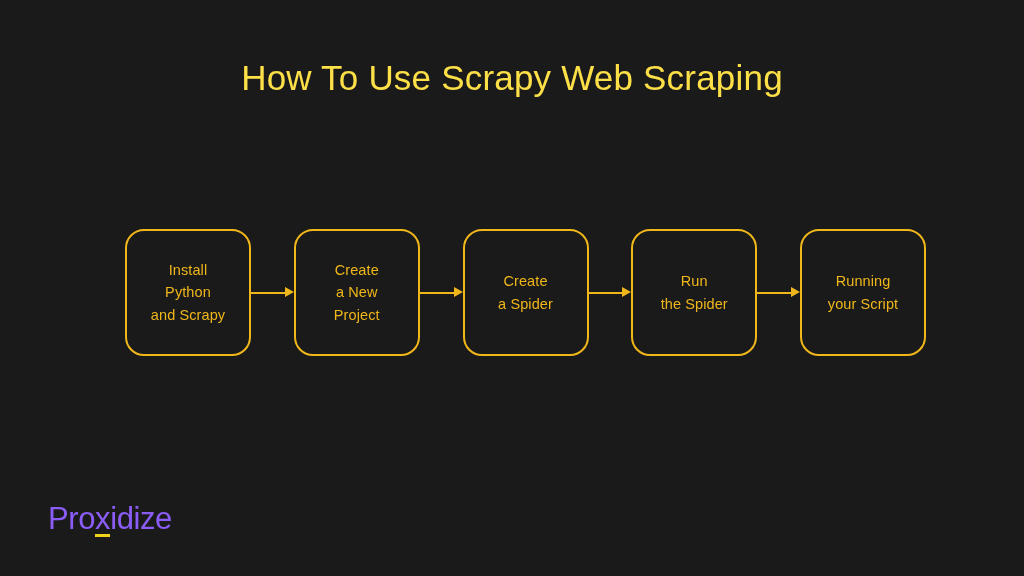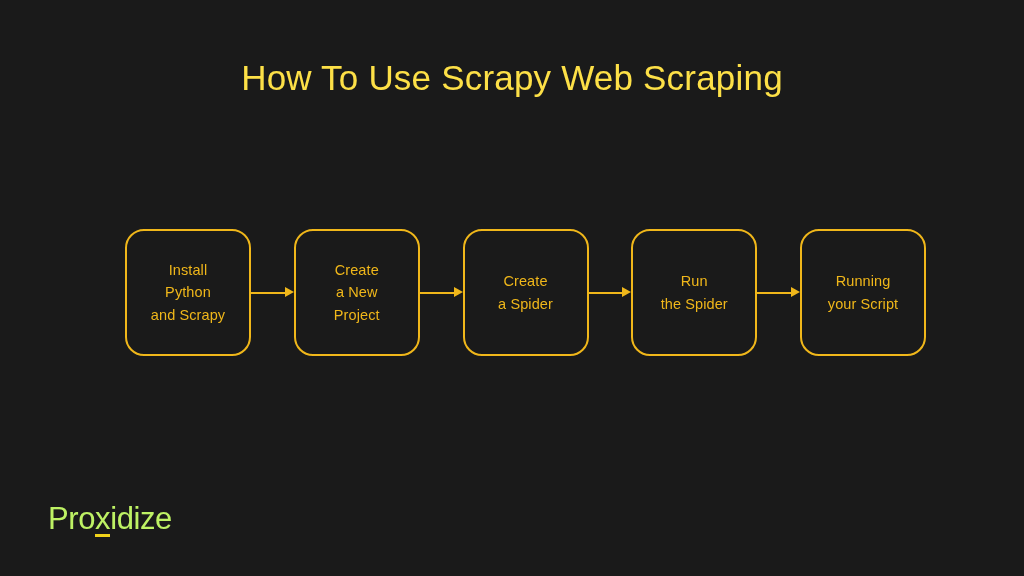--- a/index.html
+++ b/index.html
@@ -108,21 +108,21 @@
     left: 48px;
     bottom: 40px;
     height: 40px;
     display: flex;
     align-items: flex-end;
   }
 
   .logo-text {
     font-size: 31px;
     font-weight: 400;
-    color: #bef264;
+    color: #8b5cf6;
     letter-spacing: -0.4px;
     line-height: 34px;
     position: relative;
     white-space: nowrap;
   }
 
   .logo-underline {
     position: absolute;
     left: 38px;
     bottom: -1px;

